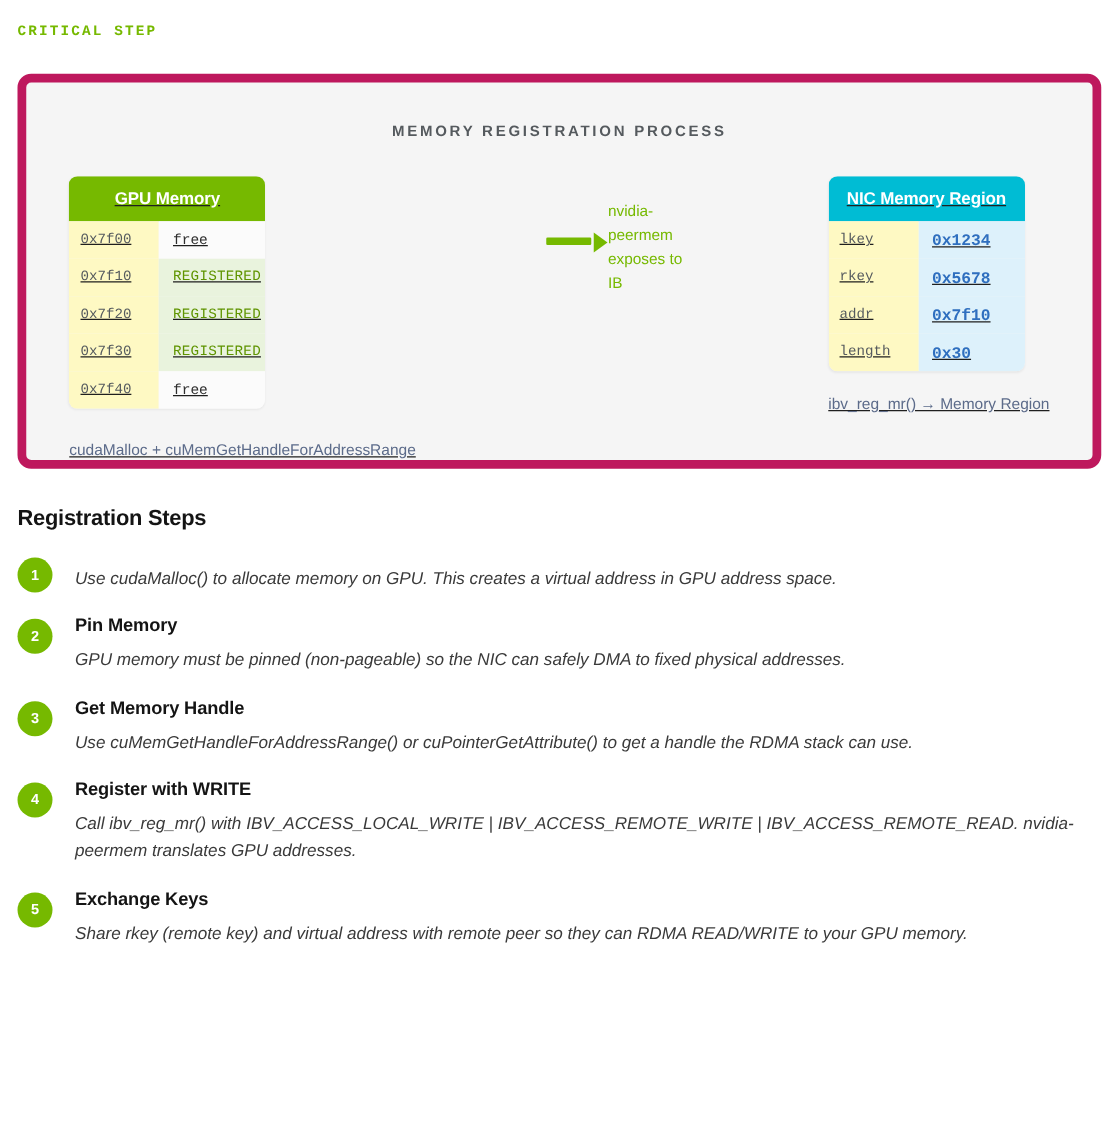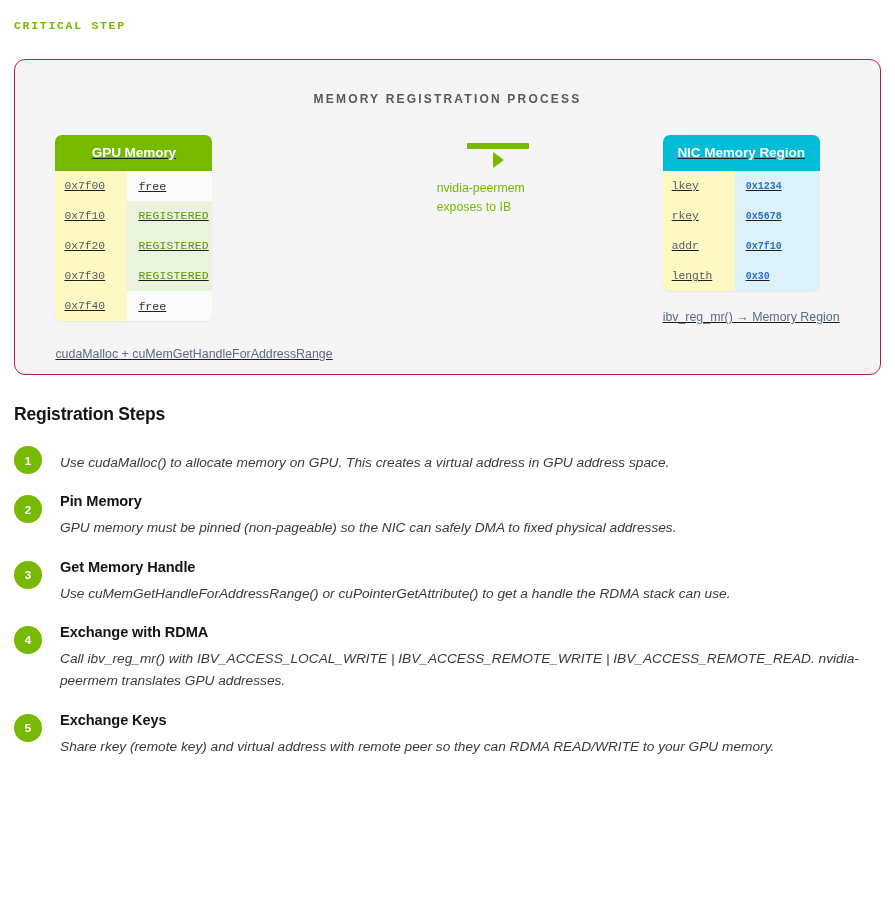--- a/index.html
+++ b/index.html
@@ -42,21 +42,21 @@
     color: #2e2e2e;
     margin: 25px 1px 0 1px;
     max-width: 872px;
   }
   .intro b { font-weight: 700; color: #141414; }
 
   
   .card {
     margin: 27px 1px 0 1px;
     background: #f5f5f5;
-    border: 1px solid #be185d;
+    border: 7px solid #be185d;
     border-radius: 11px;
     height: 316px;
     box-sizing: border-box;
     position: relative;
   }
   .card-title {
     text-align: center;
     font-size: 12px;
     font-weight: 700;
     letter-spacing: 2.2px;
@@ -132,38 +132,38 @@
     color: #5f9400;
     font-family: "Liberation Mono", monospace;
     font-size: 11.4px;
     letter-spacing: 0.2px;
   }
   .cell-val.nic {
     background: #ddf1fb;
     color: #2f6fbf;
     font-family: "Liberation Mono", monospace;
     font-weight: 700;
-    font-size: 10px;
+    font-size: 13px;
   }
 
   .caption {
     margin-top: 19px;
     font-size: 12.4px;
     color: #5c6b8a;
     text-align: center;
     font-family: "Liberation Sans", sans-serif;
   }
   .caption.gpu { margin-top: 26px; }
 
   
   .connector {
     width: 122px;
     padding-top: 8px;
     display: flex;
-    flex-direction: column;
+    flex-direction: row;
     align-items: center;
   }
   .conn-bar {
     width: 62px;
     height: 6px;
     background: #76b900;
     border-radius: 1px;
   }
   .conn-tri {
     width: 0;
@@ -327,21 +327,21 @@
       <div class="step">
         <div class="step-num">3</div>
         <div class="step-body">
           <div class="step-head">Get Memory Handle</div>
           <div class="step-desc">Use cuMemGetHandleForAddressRange() or cuPointerGetAttribute() to get a handle the RDMA stack can use.</div>
         </div>
       </div>
       <div class="step">
         <div class="step-num">4</div>
         <div class="step-body">
-          <div class="step-head">Exchange with RDMA</div>
+          <div class="step-head">Register with WRITE</div>
           <div class="step-desc">Call ibv_reg_mr() with IBV_ACCESS_LOCAL_WRITE | IBV_ACCESS_REMOTE_WRITE | IBV_ACCESS_REMOTE_READ. nvidia-peermem translates GPU addresses.</div>
         </div>
       </div>
       <div class="step">
         <div class="step-num">5</div>
         <div class="step-body">
           <div class="step-head">Exchange Keys</div>
           <div class="step-desc">Share rkey (remote key) and virtual address with remote peer so they can RDMA READ/WRITE to your GPU memory.</div>
         </div>
       </div>

